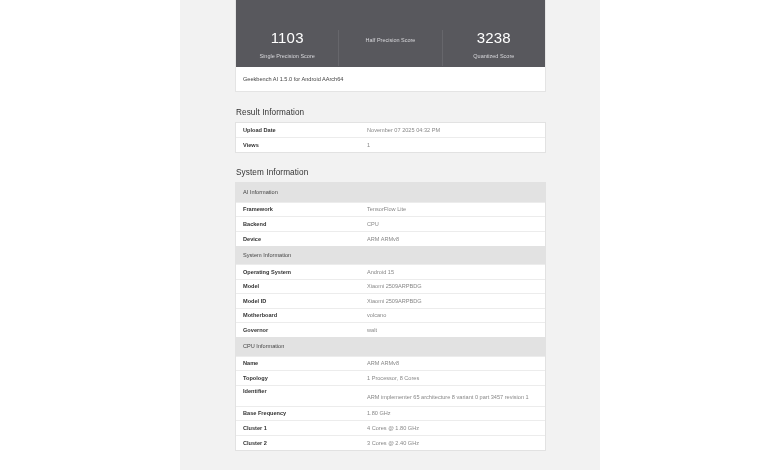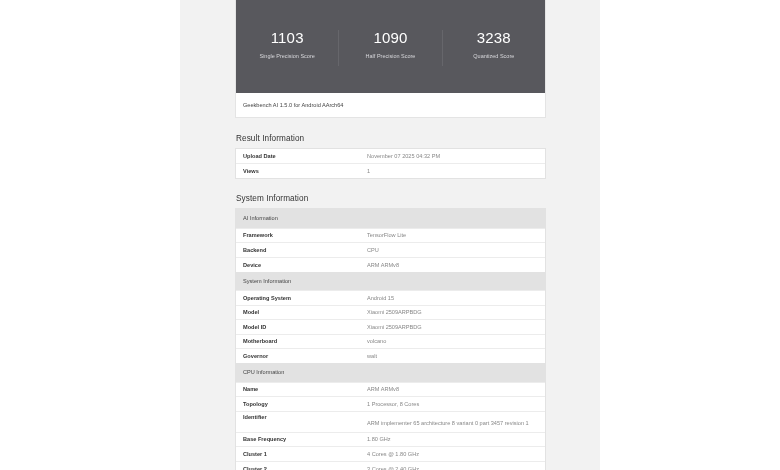--- a/index.html
+++ b/index.html
@@ -16,21 +16,21 @@
     .content {
       position: absolute; left: 236px; top: 0; width: 309px;
     }
     
     .score-card {
       width: 309px;
       box-shadow: 0 0 0 1px #e4e4e4;
       background: #fff;
     }
     .score-panel {
-      height: 93px; background: #58585d;
+      height: 67px; background: #58585d;
       display: flex; align-items: flex-start; padding-top: 30px;
     }
     .score-item {
       flex: 1; text-align: center; color: #fff;
       border-right: 1px solid #66666b;
       height: 36px;
     }
     .score-item:last-child { border-right: none; }
     .score-value {
       font-size: 15px; line-height: 16px; font-weight: normal; letter-spacing: 0.2px;
@@ -76,21 +76,20 @@
 
 <div class="content">
 
   <div class="score-card">
     <div class="score-panel">
       <div class="score-item">
         <div class="score-value">1103</div>
         <div class="score-label">Single Precision Score</div>
       </div>
       <div class="score-item">
-        <div class="score-value">1090</div>
         <div class="score-label">Half Precision Score</div>
       </div>
       <div class="score-item">
         <div class="score-value">3238</div>
         <div class="score-label">Quantized Score</div>
       </div>
     </div>
     <div class="score-footer">Geekbench AI 1.5.0 for Android AArch64</div>
   </div>
 

